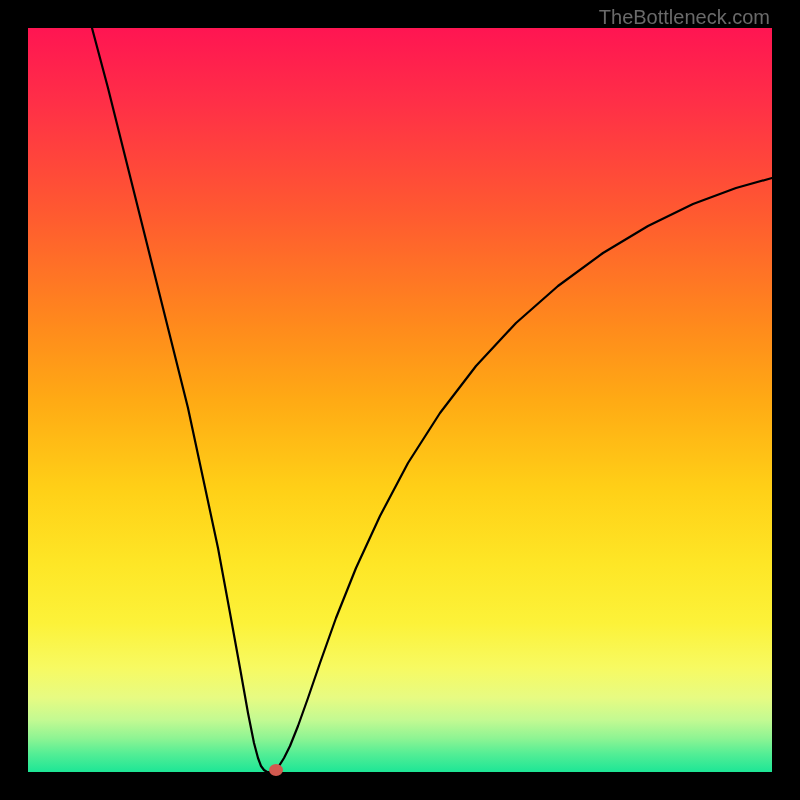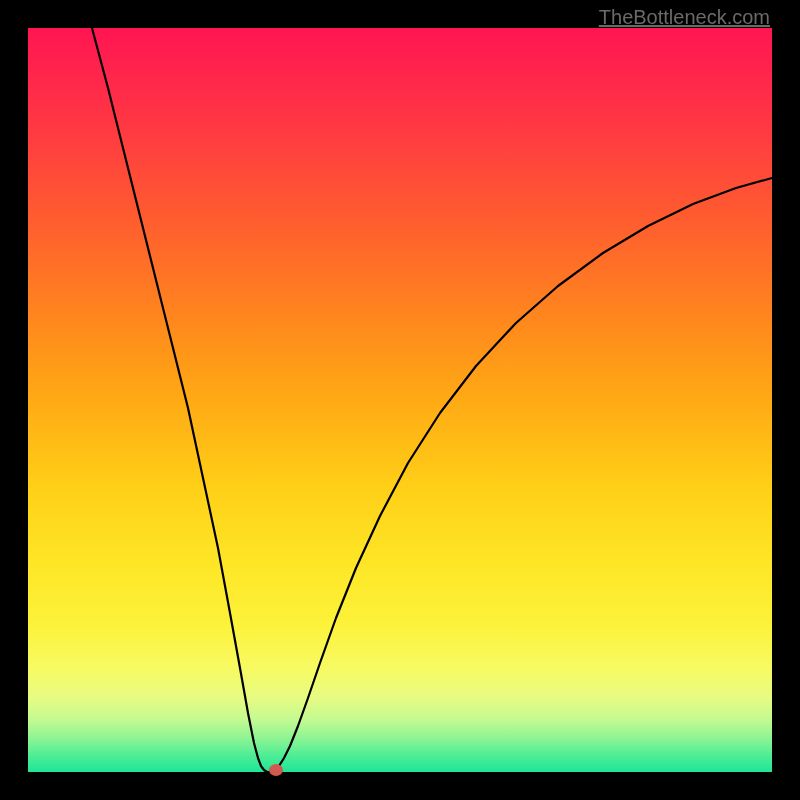--- a/index.html
+++ b/index.html
@@ -45,21 +45,20 @@
   .watermark {
     position: absolute;
     right: 30px;
     top: 6px;
     font-family: Arial, Helvetica, sans-serif;
     font-size: 20px;
     font-weight: 500;
     color: #6a6a6a;
     text-align: right;
     letter-spacing: 0px;
-    text-decoration: underline;
   }
   svg.curve {
     position: absolute;
     left: 28px;
     top: 28px;
     width: 744px;
     height: 744px;
     overflow: visible;
   }
 </style>

